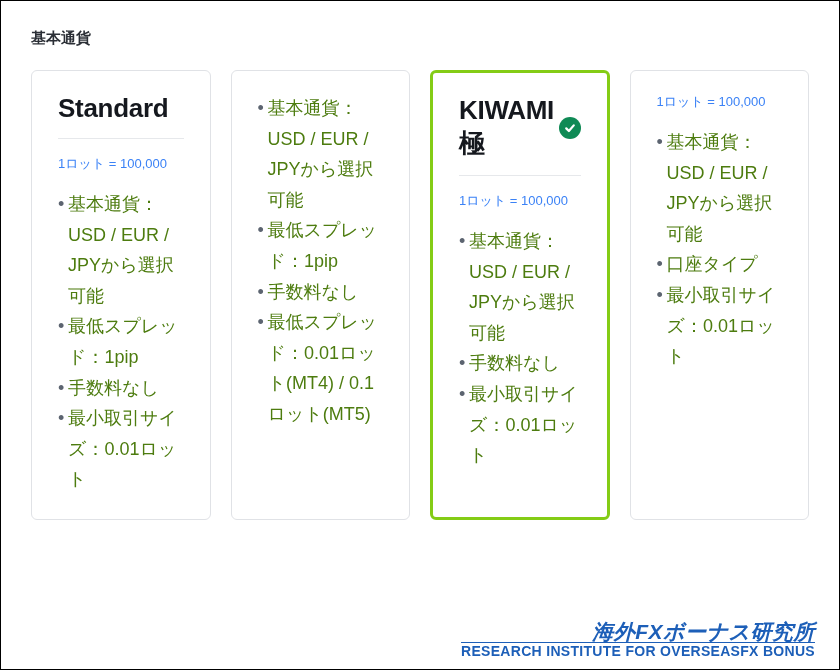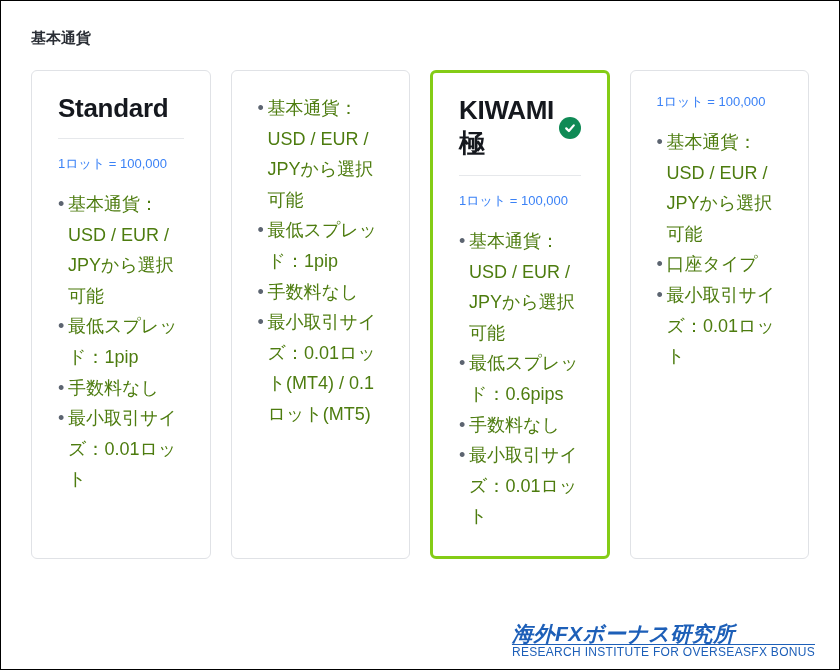--- a/index.html
+++ b/index.html
@@ -86,33 +86,34 @@
     .feat li::before {
       content: "•";
       position: absolute;
       left: 0;
       color: #5c6470;
     }
     .footer-brand {
       position: absolute;
       right: 24px;
       bottom: 10px;
+      text-align: right;
     }
     .brand-main {
       font-size: 21px;
       font-weight: 800;
       color: #1d5fb8;
       font-style: italic;
       letter-spacing: 0.5px;
       line-height: 1.05;
     }
     .brand-sub {
-      font-size: 12px;
+      font-size: 14px;
       color: #1d5fb8;
-      font-weight: 400;
+      font-weight: 700;
       letter-spacing: 0.3px;
       text-decoration: overline;
       text-decoration-color: #1d5fb8;
     }
   </style>
 </head>
 <body>
 
 <div class="section-title">基本通貨</div>
 
@@ -127,36 +128,35 @@
         <li>最低スプレッド：1pip</li>
         <li>手数料なし</li>
         <li>最小取引サイズ：0.01ロット</li>
       </ul>
     </div>
     <div class="card">
       <ul class="feat">
         <li>基本通貨：USD / EUR / JPYから選択可能</li>
         <li>最低スプレッド：1pip</li>
         <li>手数料なし</li>
-        <li>最小取引サイズ：0.01ロット(MT4) / 0.1ロット(MT5)</li>
+        <li>最低スプレッド：0.01ロット(MT4) / 0.1ロット(MT5)</li>
       </ul>
     </div>
     <div class="card highlighted">
       <div class="card-head">
         <div class="card-title">KIWAMI極</div>
         <div class="selected-badge">
           <svg viewBox="0 0 16 16">
             <polyline points="3,8.5 6.5,12 13,4.5"></polyline>
           </svg>
         </div>
       </div>
       <div class="lot-line">1ロット = 100,000</div>
       <ul class="feat">
         <li>基本通貨：USD / EUR / JPYから選択可能</li>
-        <li>最低スプレッド：0.6pips</li>
         <li>手数料なし</li>
         <li>最小取引サイズ：0.01ロット</li>
       </ul>
     </div>
     <div class="card">
       <div class="lot-line">1ロット = 100,000</div>
       <ul class="feat">
         <li>基本通貨：USD / EUR / JPYから選択可能</li>
         <li>口座タイプ</li>
         <li>最小取引サイズ：0.01ロット</li>

